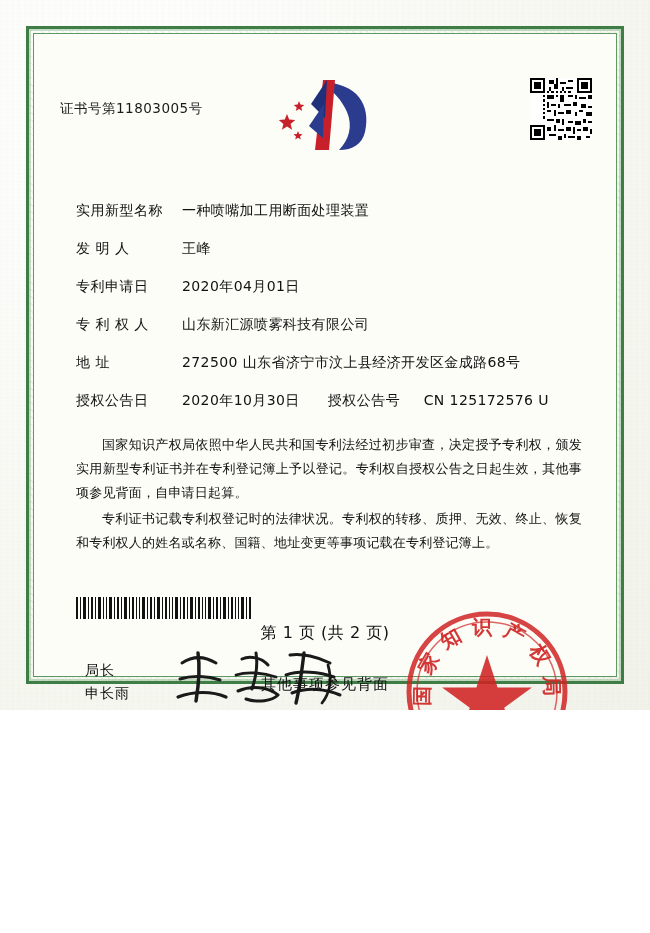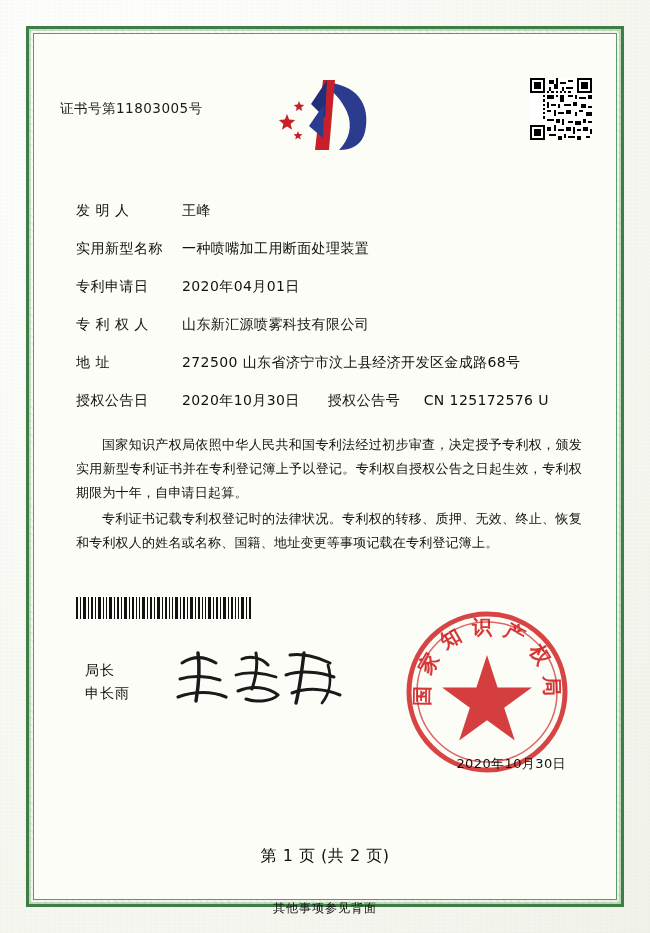--- a/index.html
+++ b/index.html
@@ -10,21 +10,21 @@
   body {
     width: 650px;
     height: 933px;
     font-family: "DejaVu Sans", "Liberation Sans", sans-serif;
     overflow: hidden;
   }
 
   .page {
     position: relative;
     width: 650px;
-    height: 933px;
+    height: 710px;
     background: #c4b5fd;
     overflow: hidden;
   }
 
   
   .paper-texture {
     position: absolute;
     inset: 0;
     background:
       repeating-linear-gradient(0deg, rgba(0,0,0,0.012) 0px, rgba(0,0,0,0) 2px, rgba(0,0,0,0) 4px),
@@ -235,21 +235,21 @@
     font-size: 16px;
     color: #111;
     letter-spacing: 0.5px;
   }
   .outside-note {
     position: absolute;
     left: 0;
     right: 0;
     bottom: 16px;
     text-align: center;
-    font-size: 12px;
+    font-size: 15px;
     color: #111;
     letter-spacing: 1px;
   }
 </style>
 </head>
 <body>
 
 <div class="page">
 
   <div class="paper-texture"></div>
@@ -369,27 +369,27 @@
               <rect x="26" y="27" width="2" height="1"></rect>
           </g>
         </svg>
       </div>
     </div>
 
 
     <div class="fields">
 
       <div class="field">
+        <div class="field-label">实用新型名称</div>
+        <div class="field-value">一种喷嘴加工用断面处理装置</div>
+      </div>
+
+      <div class="field">
         <div class="field-label">发 明 人</div>
         <div class="field-value">王峰</div>
-      </div>
-
-      <div class="field">
-        <div class="field-label">实用新型名称</div>
-        <div class="field-value">一种喷嘴加工用断面处理装置</div>
       </div>
 
 
       <div class="field">
         <div class="field-label">专利申请日</div>
         <div class="field-value">2020年04月01日</div>
       </div>
 
       <div class="field">
         <div class="field-label">专 利 权 人</div>
@@ -405,21 +405,21 @@
         <div class="field-label">授权公告日</div>
         <div class="second-value">2020年10月30日</div>
         <div class="gap-col"></div>
         <div class="second-label">授权公告号</div>
         <div class="second-value">CN 125172576 U</div>
       </div>
 
     </div>
 
     <div class="paragraphs">
-      <p>国家知识产权局依照中华人民共和国专利法经过初步审查，决定授予专利权，颁发实用新型专利证书并在专利登记簿上予以登记。专利权自授权公告之日起生效，专利权期限为十年，自申请日起算。</p>
+      <p>国家知识产权局依照中华人民共和国专利法经过初步审查，决定授予专利权，颁发实用新型专利证书并在专利登记簿上予以登记。专利权自授权公告之日起生效，其他事项参见背面，自申请日起算。</p>
       <p>专利证书记载专利权登记时的法律状况。专利权的转移、质押、无效、终止、恢复和专利权人的姓名或名称、国籍、地址变更等事项记载在专利登记簿上。</p>
     </div>
 
     <div class="bottom">
 
       <div class="barcode">
         <svg viewBox="0 0 176 22" width="176" height="22" shape-rendering="crispEdges" aria-hidden="true">
           <rect width="176" height="22" fill="#ffffff" opacity="0"></rect>
           <g fill="#111111">
             <rect x="0" y="0" width="2" height="22"></rect>

